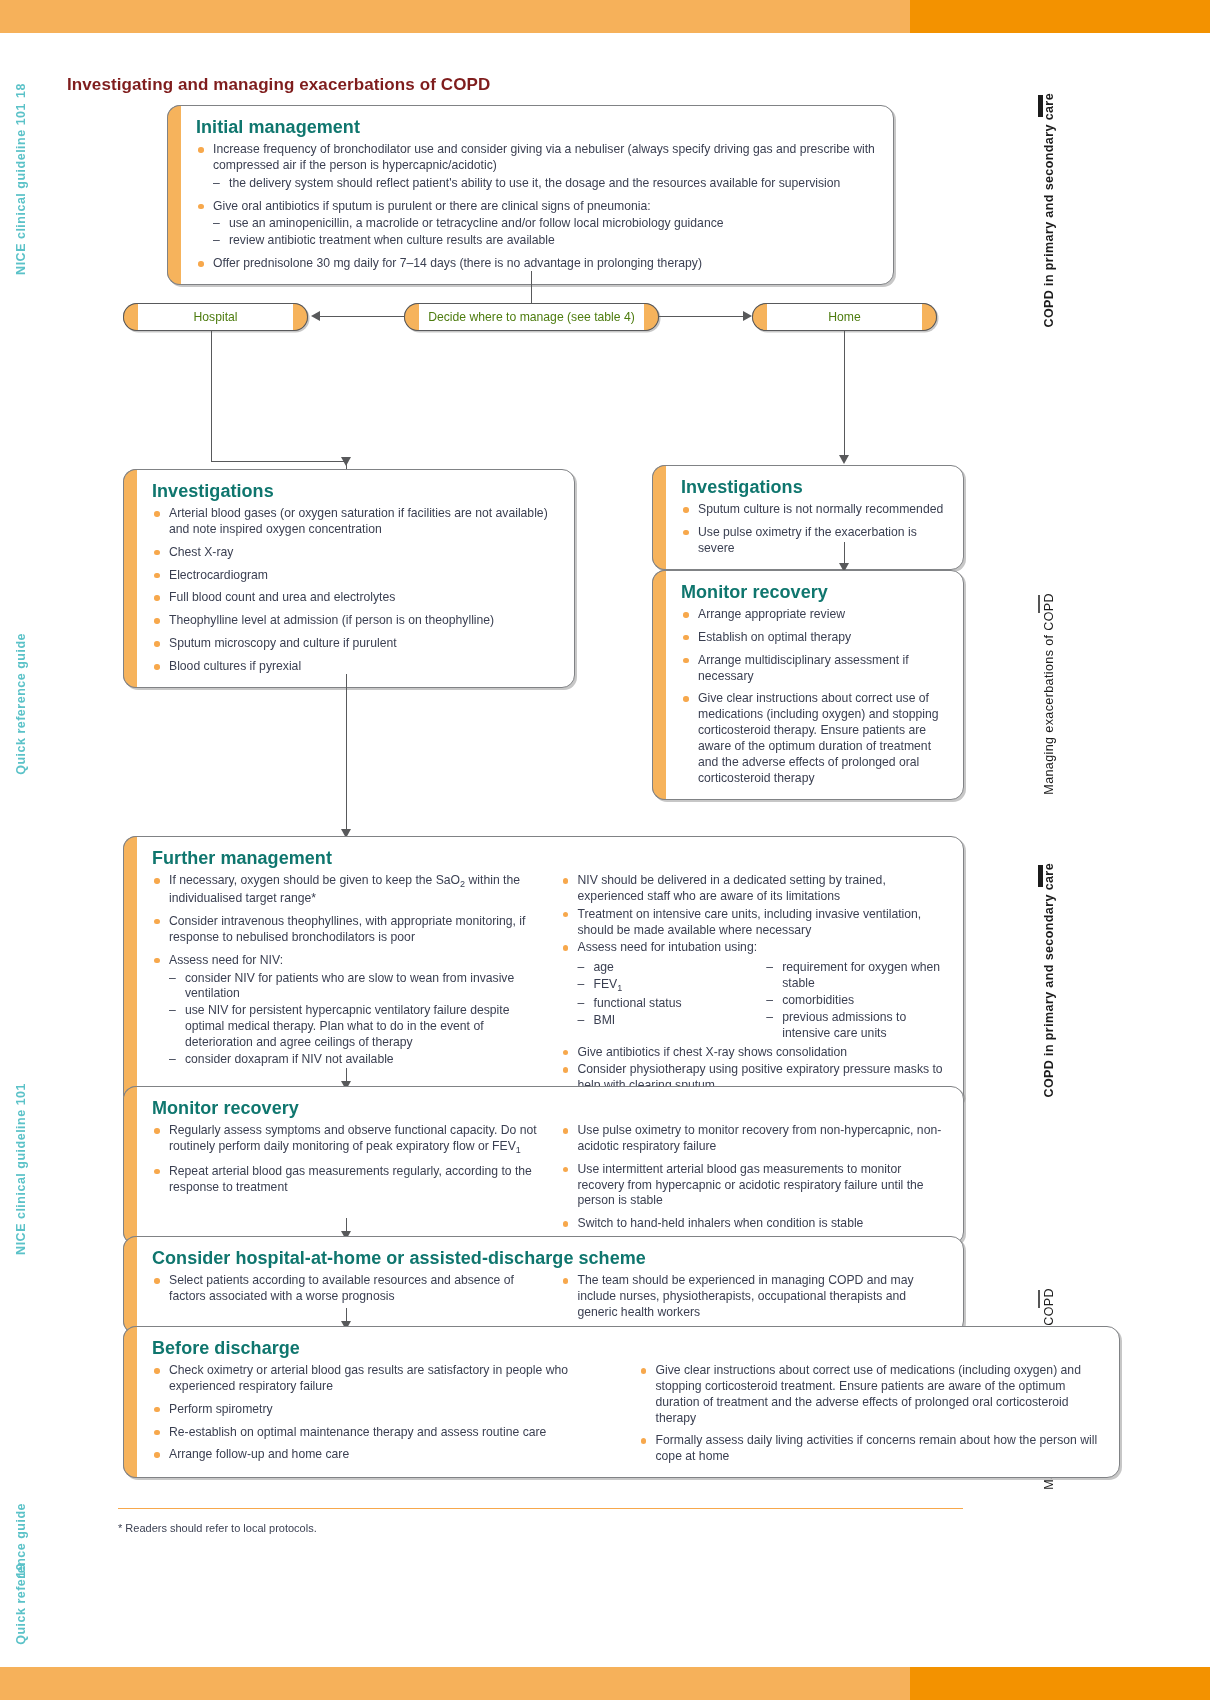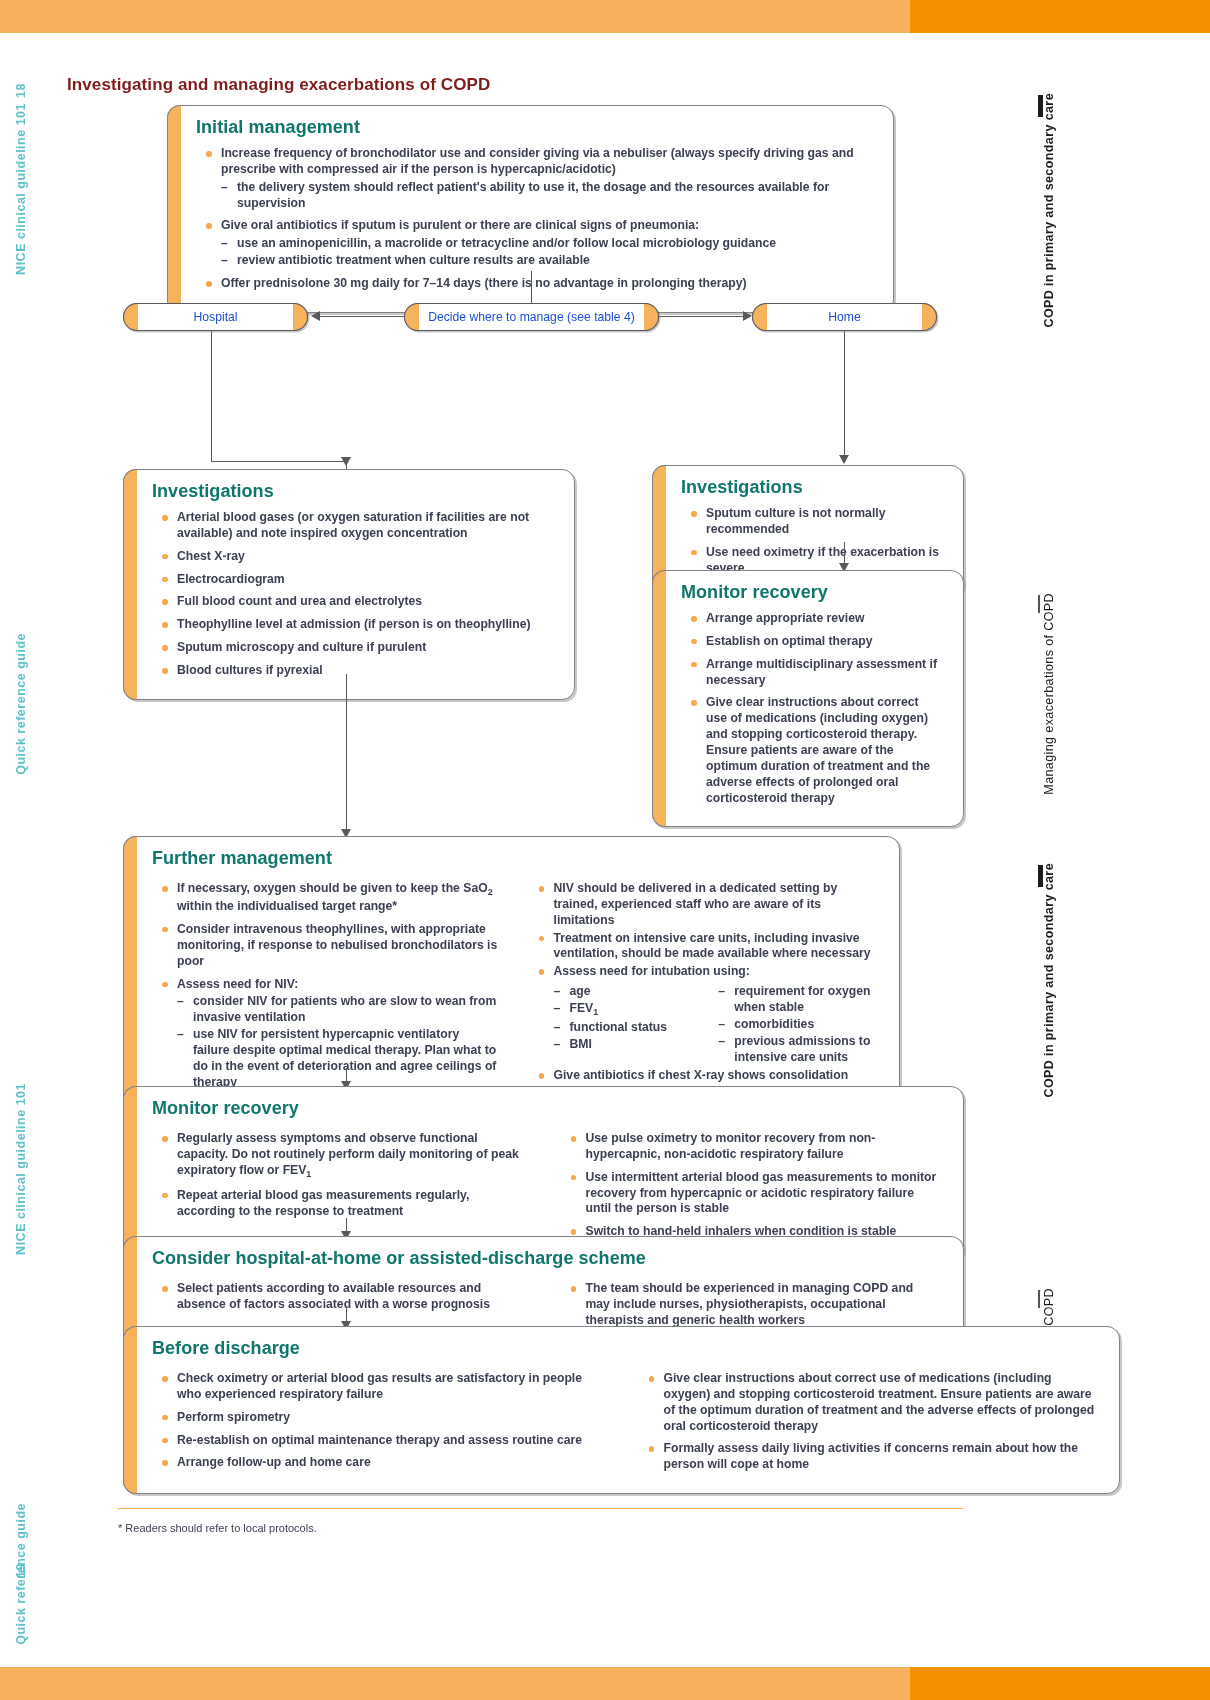--- a/index.html
+++ b/index.html
@@ -77,21 +77,21 @@
     background:#f6b35c;
     border-top-left-radius:13px;
     border-bottom-left-radius:13px;
     border:1.3px solid #808285;
     border-right:none;
   }
   .fbox-inner { position:relative; padding:11px 16px 12px 28px; }
 
   .bhead { font-size:18px; font-weight:bold; color:#0f766e; margin-bottom:4px; letter-spacing:0.05px; }
 
-  ul.bl { list-style:none; margin:8px; padding:0;font-weight:bold; }
+  ul.bl { list-style:none; margin:0; padding:0; }
   ul.bl > li {
     position:relative;
     padding-left:17px;
     margin-bottom:7px;
     font-size:12.2px;
     line-height:1.30;
     color:#3a3f51;
   }
   ul.bl > li::before {
     content:"";
@@ -119,21 +119,21 @@
 
   
   .pill {
     position:absolute;
     height:28px;
     background:#ffffff;
     border:1.3px solid #58595b;
     border-radius:14px;
     box-shadow:1.5px 1.5px 0 rgba(130,130,130,0.45);
     display:flex; align-items:center; justify-content:center;
-    font-size:12.2px; color:#1d4ed8;
+    font-size:12.2px; color:#4d7c0f;
   }
   .pill::before, .pill::after {
     content:""; position:absolute; top:-1px; bottom:-1px; width:14px;
     background:#f6b35c; border:1.3px solid #58595b;
   }
   .pill::before { left:-1px; border-right:none; border-top-left-radius:14px; border-bottom-left-radius:14px; }
   .pill::after  { right:-1px; border-left:none; border-top-right-radius:14px; border-bottom-right-radius:14px; }
   .pill span { position:relative; z-index:2; }
 
   
@@ -260,21 +260,21 @@
         <li style="margin-bottom:0;">Blood cultures if pyrexial</li>
       </ul>
     </div>
   </div>
 
   <div class="fbox" style="left:652px; top:432px; width:312px;">
     <div class="fbox-inner">
       <div class="bhead">Investigations</div>
       <ul class="bl">
         <li>Sputum culture is not normally recommended</li>
-        <li style="margin-bottom:0;">Use need oximetry if the exacerbation is severe</li>
+        <li style="margin-bottom:0;">Use pulse oximetry if the exacerbation is severe</li>
       </ul>
     </div>
   </div>
 
   <div class="vline" style="left:844px; top:509px; height:26px;"></div>
   <div class="arw arw-down" style="left:839px; top:530px;"></div>
 
   <div class="fbox" style="left:652px; top:537px; width:312px;">
     <div class="fbox-inner">
       <div class="bhead">Monitor recovery</div>
@@ -283,21 +283,21 @@
         <li>Establish on optimal therapy</li>
         <li>Arrange multidisciplinary assessment if necessary</li>
         <li style="margin-bottom:0;">Give clear instructions about correct use of medications (including oxygen) and stopping corticosteroid therapy. Ensure patients are aware of the optimum duration of treatment and the adverse effects of prolonged oral corticosteroid therapy</li>
       </ul>
     </div>
   </div>
 
   <div class="vline" style="left:346px; top:641px; height:159px;"></div>
   <div class="arw arw-down" style="left:341px; top:796px;"></div>
 
-  <div class="fbox" style="left:123px; top:803px; width:777px;">
+  <div class="fbox" style="left:123px; top:803px; width:841px;">
     <div class="fbox-inner">
       <div class="bhead">Further management</div>
       <div class="two-col">
         <div class="col-l">
           <ul class="bl">
             <li>If necessary, oxygen should be given to keep the SaO<span class="sub">2</span> within the individualised target range*</li>
             <li>Consider intravenous theophyllines, with appropriate monitoring, if response to nebulised bronchodilators is poor</li>
             <li style="margin-bottom:0;">
               <span>Assess need for NIV:</span>
               <ul class="dash">

